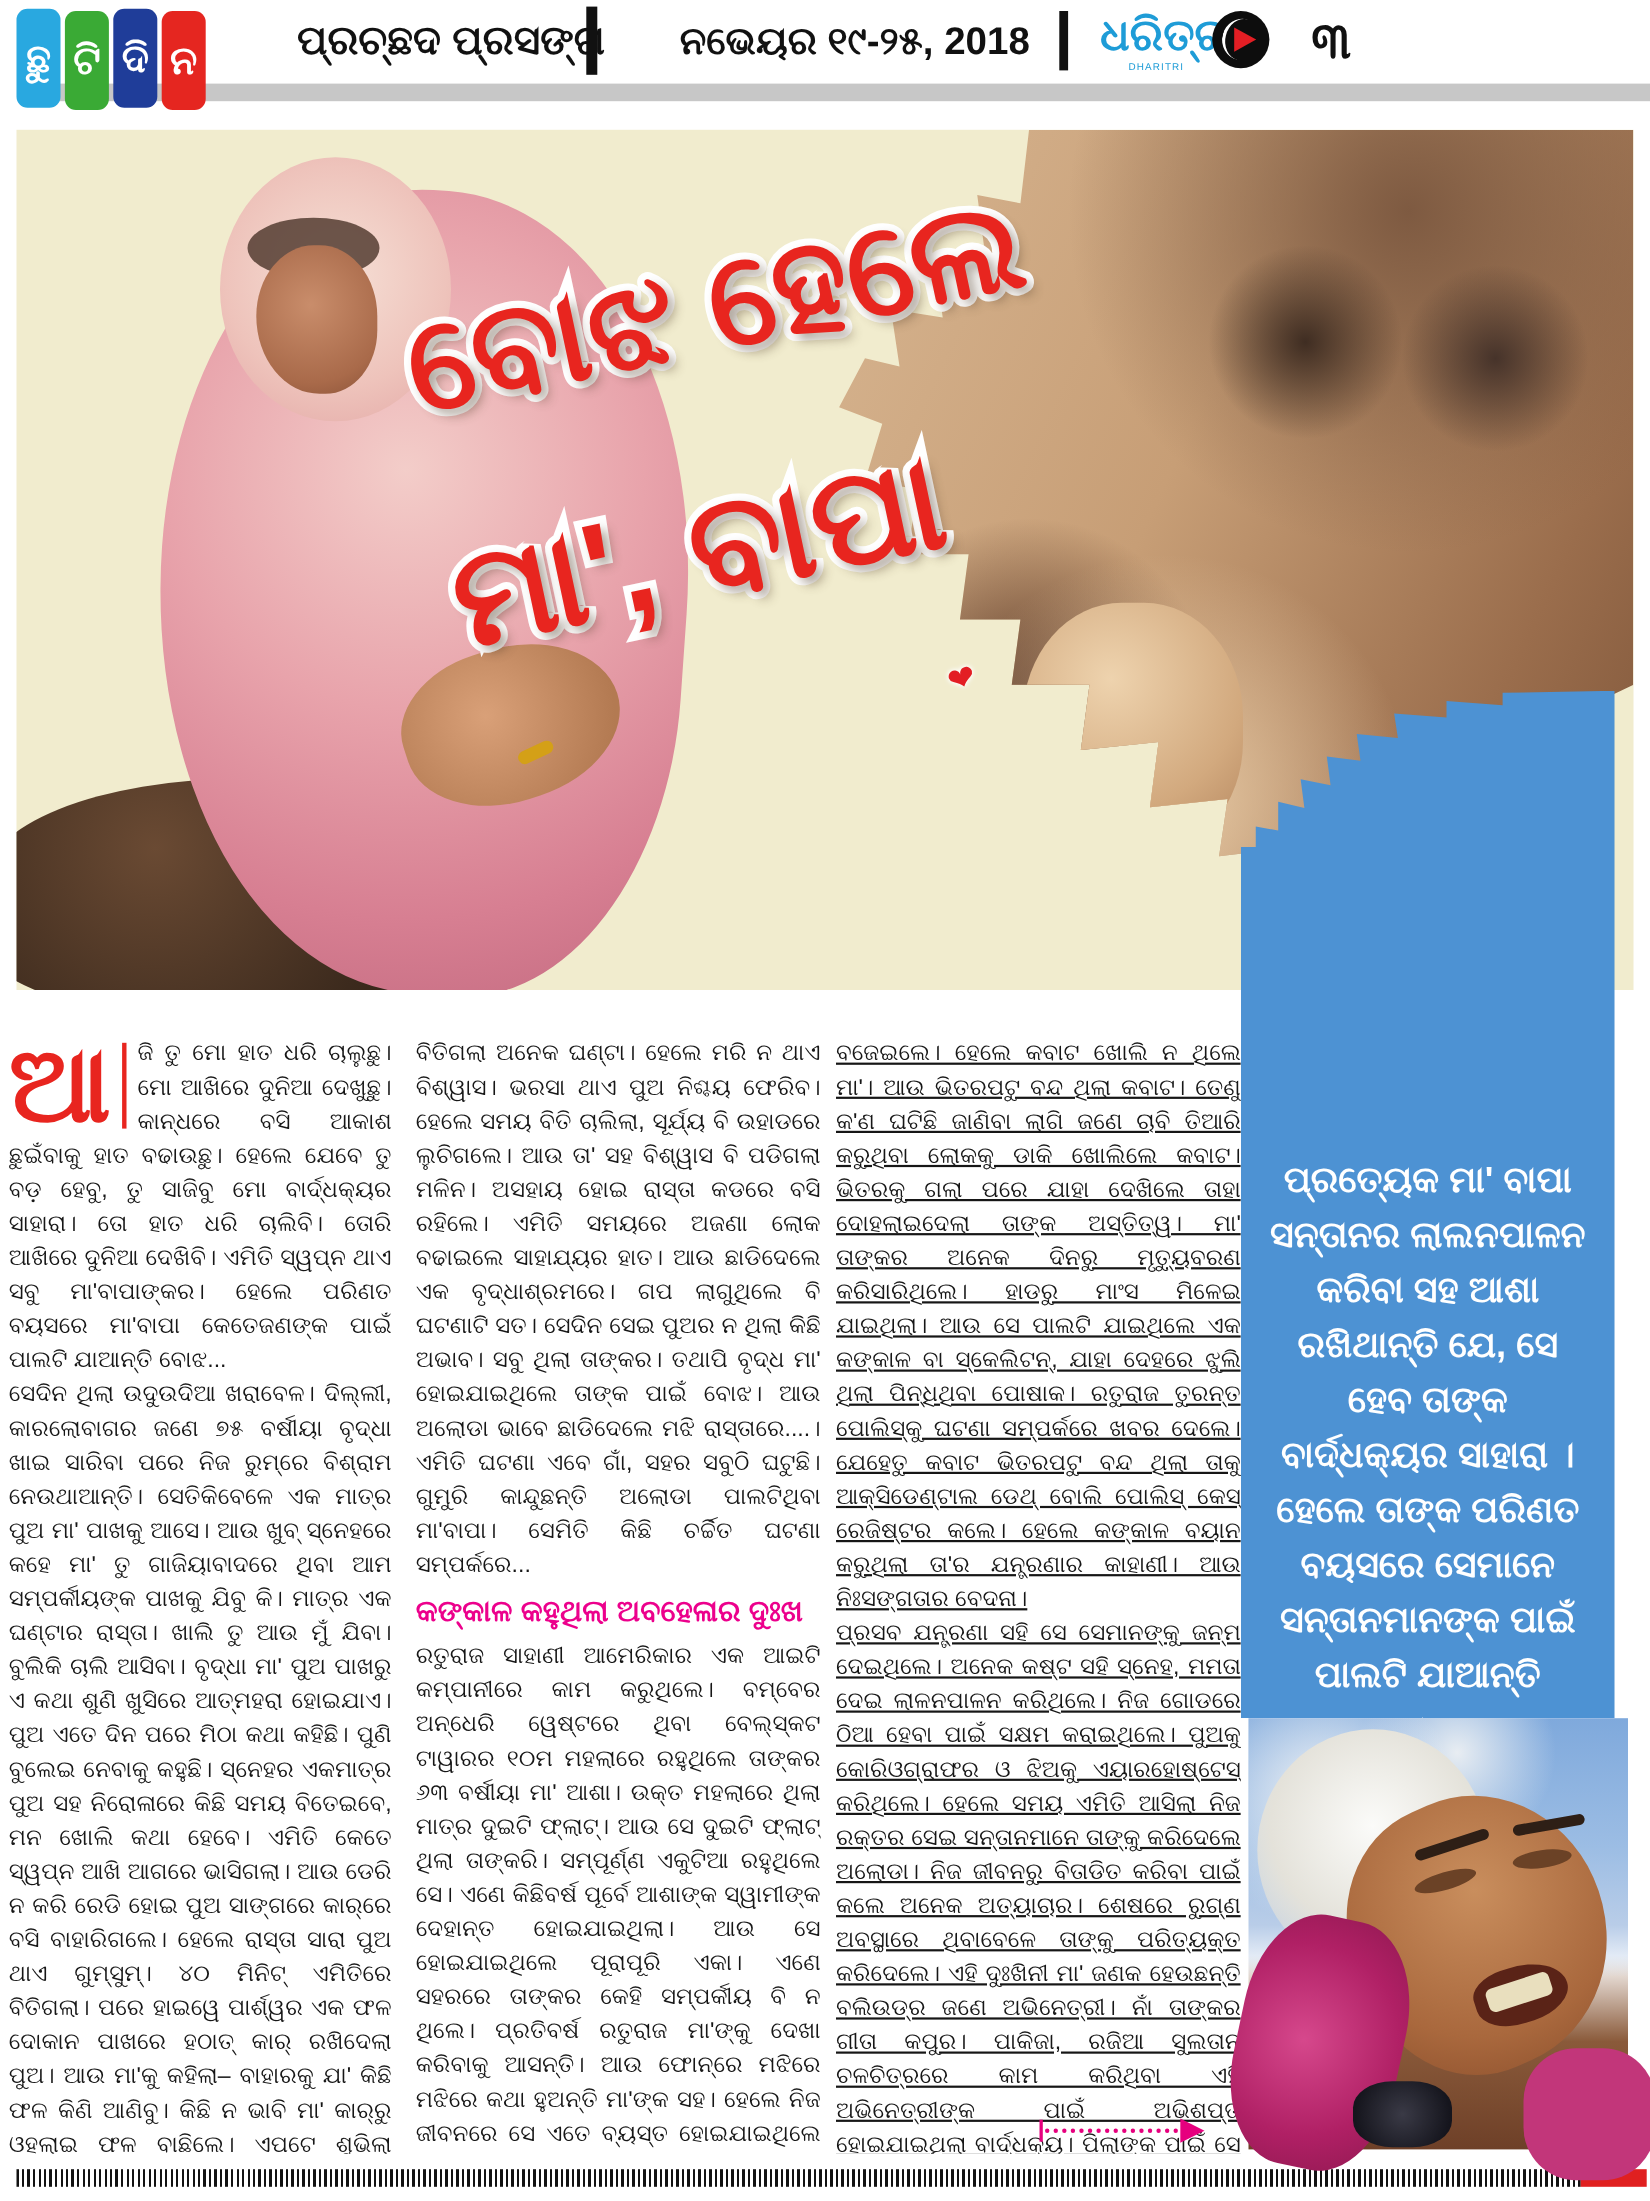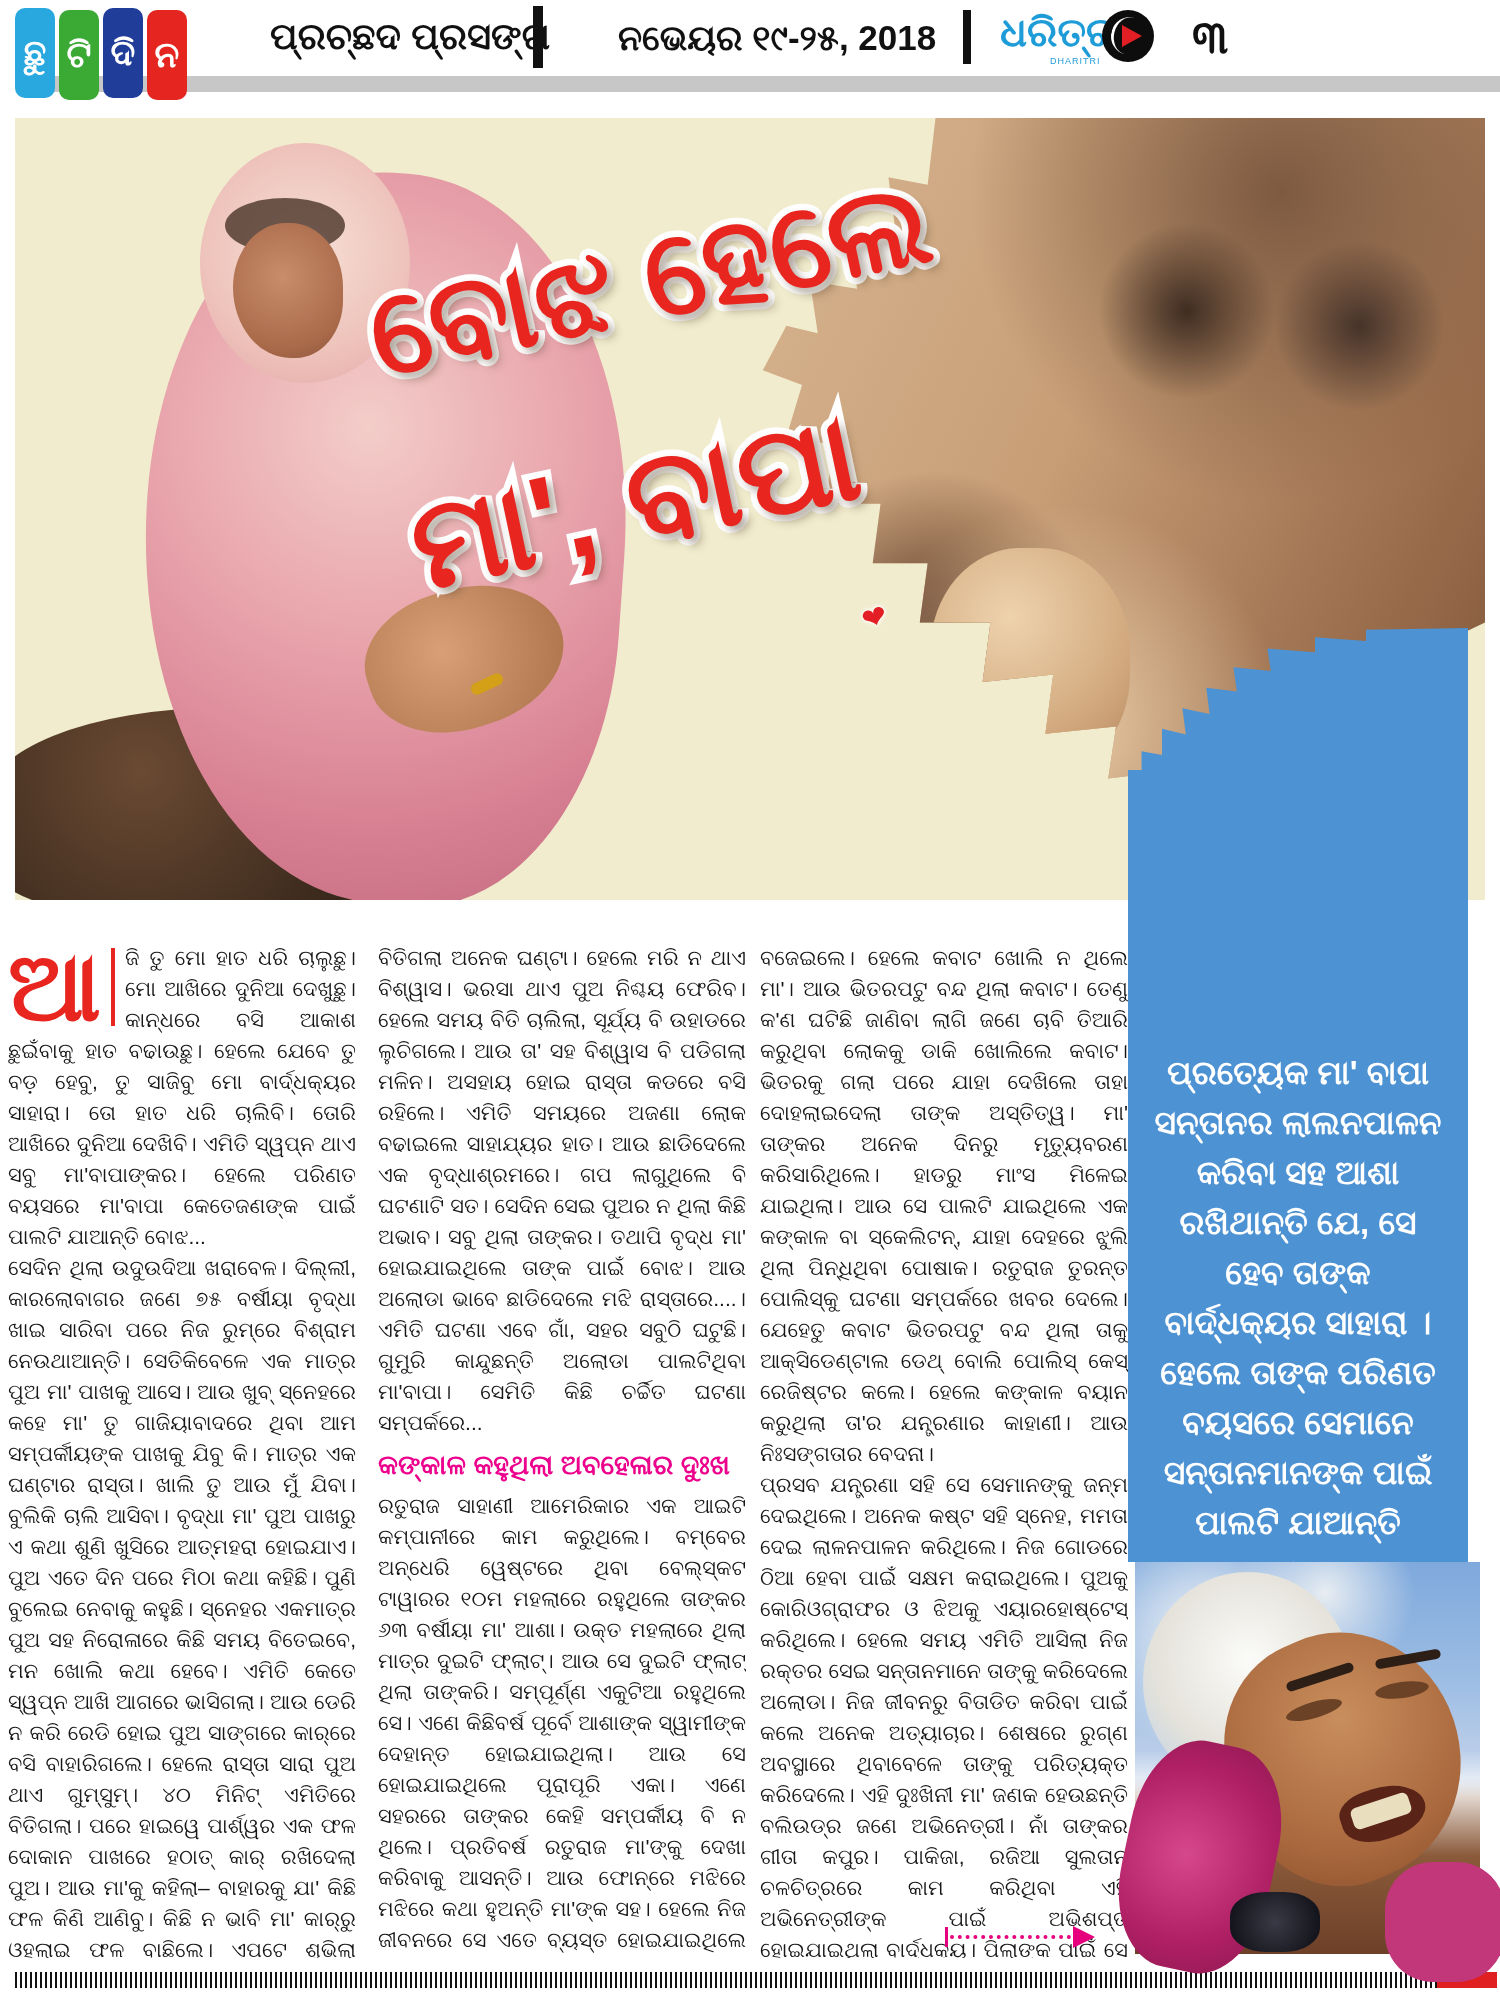--- a/index.html
+++ b/index.html
@@ -13,21 +13,21 @@
         color:#fff;font-weight:bold;font-size:36px;z-index:4;}
   .t1{left:15px;top:8px;background:#29a8e0;}
   .t2{left:59px;top:10px;background:#3aaa35;}
   .t3{left:103px;top:8px;background:#1f3d99;}
   .t4{left:147px;top:10px;background:#e52620;}
   .section-title{left:270px;top:16px;font-size:37px;font-weight:bold;color:#111;}
   .vbar1{left:533px;top:6px;width:10px;height:62px;background:#111;}
   .vbar2{left:963px;top:10px;width:8px;height:54px;background:#111;}
   .date{left:618px;top:18px;font-size:35px;font-weight:bold;color:#111;}
   .brand{left:1000px;top:12px;font-size:40px;font-weight:bold;color:#1e9cd7;line-height:1;}
-  .brand-sub{left:1026px;top:56px;font-size:9px;color:#1e9cd7;letter-spacing:1px;margin-left:24px;}
+  .brand-sub{left:1026px;top:56px;font-size:9px;color:#1e9cd7;letter-spacing:1px;}
   .play{left:1102px;top:10px;width:52px;height:52px;border-radius:50%;background:#0d0d0d;z-index:4;}
   .play:before{content:"";position:absolute;left:9px;top:7px;width:34px;height:38px;border-left:3px solid #fff;border-radius:50%;transform:rotate(14deg);}
   .play:after{content:"";position:absolute;left:20px;top:15px;width:0;height:0;
               border-left:20px solid #e31e24;border-top:11px solid transparent;border-bottom:11px solid transparent;}
   .pageno{left:1192px;top:10px;font-size:46px;font-weight:bold;color:#111;}
 
   
   .hero{left:15px;top:118px;width:1470px;height:782px;background:#f1ecce;overflow:hidden;}
   .rock{position:absolute;left:-30px;top:590px;width:520px;height:210px;background:
         radial-gradient(circle at 30% 30%, #6a4a33 0%, #3c2a1d 55%, #241810 100%);
@@ -93,21 +93,21 @@
   .cry-sari1{position:absolute;left:-10px;top:180px;width:150px;height:230px;background:
       radial-gradient(circle at 40% 50%, #d6488c 0%, #b02065 60%, #8f1850 100%);border-radius:40%;transform:rotate(12deg);}
   .cry-sari2{position:absolute;left:250px;top:300px;width:120px;height:120px;background:#c2367a;border-radius:40%;}
   .cry-jewel{position:absolute;left:95px;top:330px;width:90px;height:60px;background:
       radial-gradient(circle at 50% 50%, #3a3a46 0%, #15151d 80%);border-radius:40%;}
 
   
   .col{font-size:21px;line-height:31px;color:#161616;text-align:justify;overflow:hidden;}
   .c1{left:8px;top:942px;width:348px;height:1016px;}
   .c2{left:378px;top:942px;width:368px;height:1016px;}
-  .c3{left:760px;top:942px;width:368px;height:1016px;}
+  .c3{left:760px;top:942px;width:368px;height:1016px;text-decoration:underline;}
   .dropcap{float:left;color:#e8251f;font-size:96px;line-height:78px;font-weight:bold;
            padding-right:10px;border-right:4px solid #e8251f;margin-right:10px;margin-top:6px;}
   .boldrun{font-weight:normal;}
   .subhead{color:#ec008c;font-weight:bold;font-size:27px;line-height:34px;margin:10px 0 8px 0;text-align:left;}
   .para{margin:0;}
 
   
   .arrow{left:945px;top:1926px;width:150px;height:22px;z-index:6;display:flex;align-items:center;}
   .arrow .tick{width:3px;height:20px;background:#e6007e;}
   .arrow .dots{flex:1;border-bottom:4px dotted #e6007e;margin:0 2px;}

